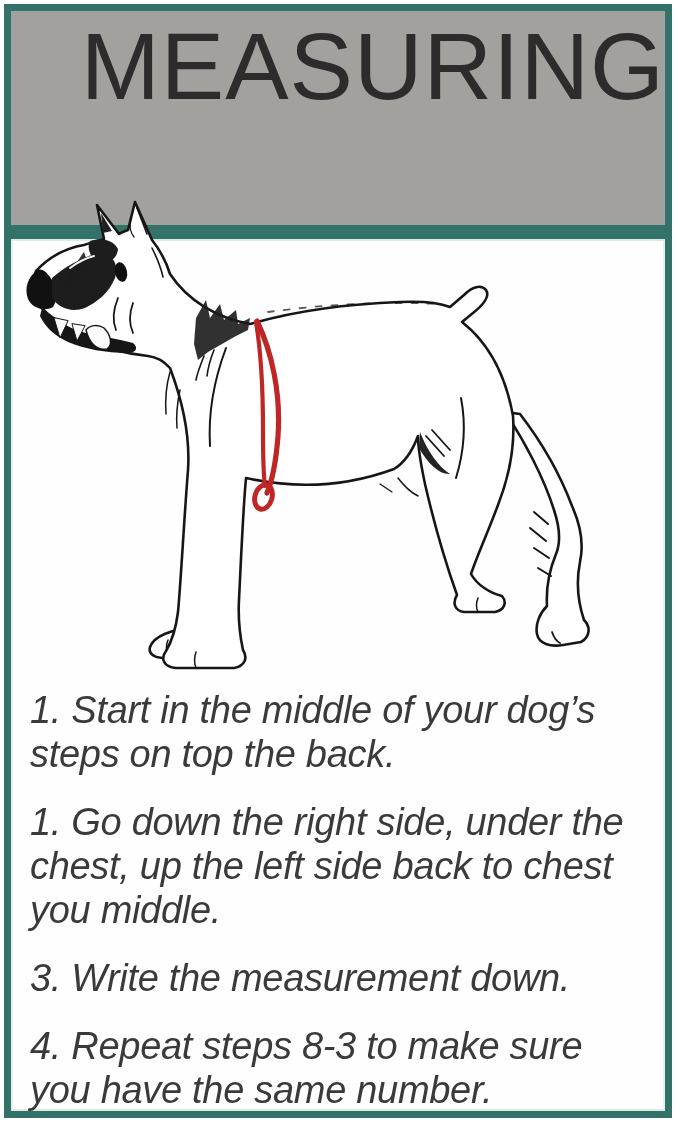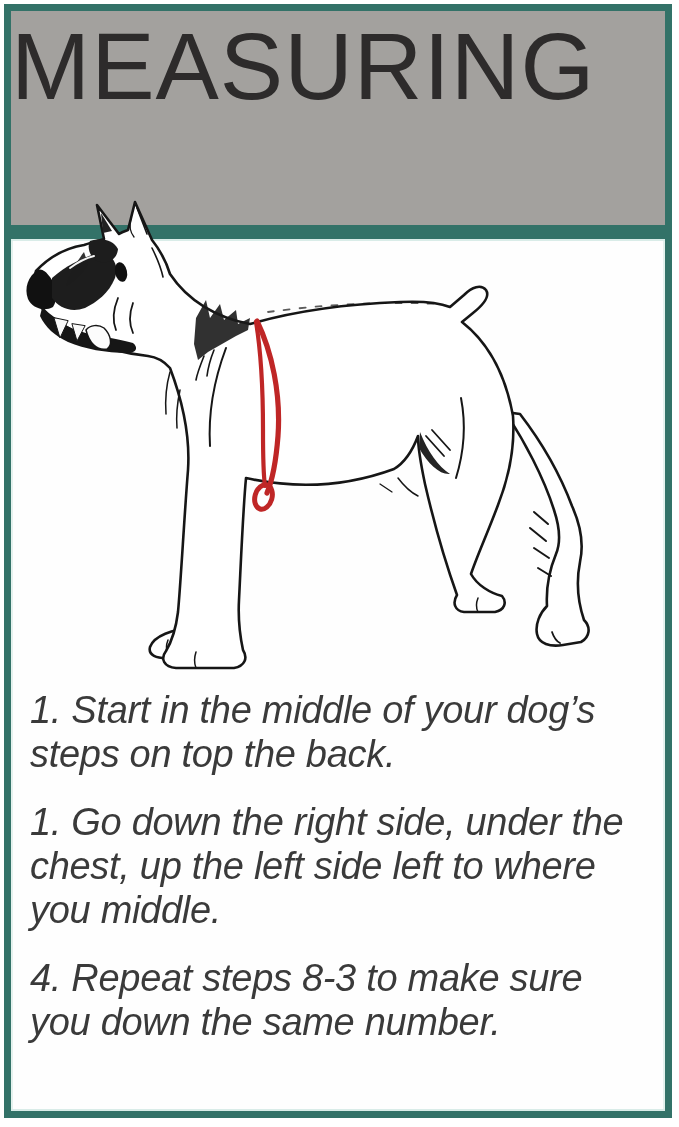--- a/index.html
+++ b/index.html
@@ -15,21 +15,21 @@
     position:absolute;left:4px;top:4px;
     width:668px;height:228px;
     box-sizing:border-box;
     border:7px solid #337268;
     background:#a3a19e;
     z-index:1;
   }
   #header-title{
     width:100%;
     padding-top:5px;
-    text-align:left;
+    text-align:right;
     font-size:95px;
     line-height:101px;
     letter-spacing:1px;
     color:#2d2b2b;
     font-weight:400;
   }
   
   #content-box{
     position:absolute;left:4px;top:232px;
     width:668px;height:886px;
@@ -180,22 +180,25 @@
     </g>
   </svg>
 
   <div id="instructions">
     <div class="step">
       <div class="line">1. Start in the middle of your dog’s</div>
       <div class="line">steps on top the back.</div>
     </div>
     <div class="step">
       <div class="line">1. Go down the right side, under the</div>
-      <div class="line">chest, up the left side left to where</div>
+      <div class="line">chest, up the left side back to chest</div>
       <div class="line">you middle.</div>
     </div>
     <div class="step">
+      <div class="line">3. Write the measurement down.</div>
+    </div>
+    <div class="step">
       <div class="line">4. Repeat steps 8-3 to make sure</div>
-      <div class="line">you down the same number.</div>
+      <div class="line">you have the same number.</div>
     </div>
   </div>
 
 </div>
 
 </body></html>

